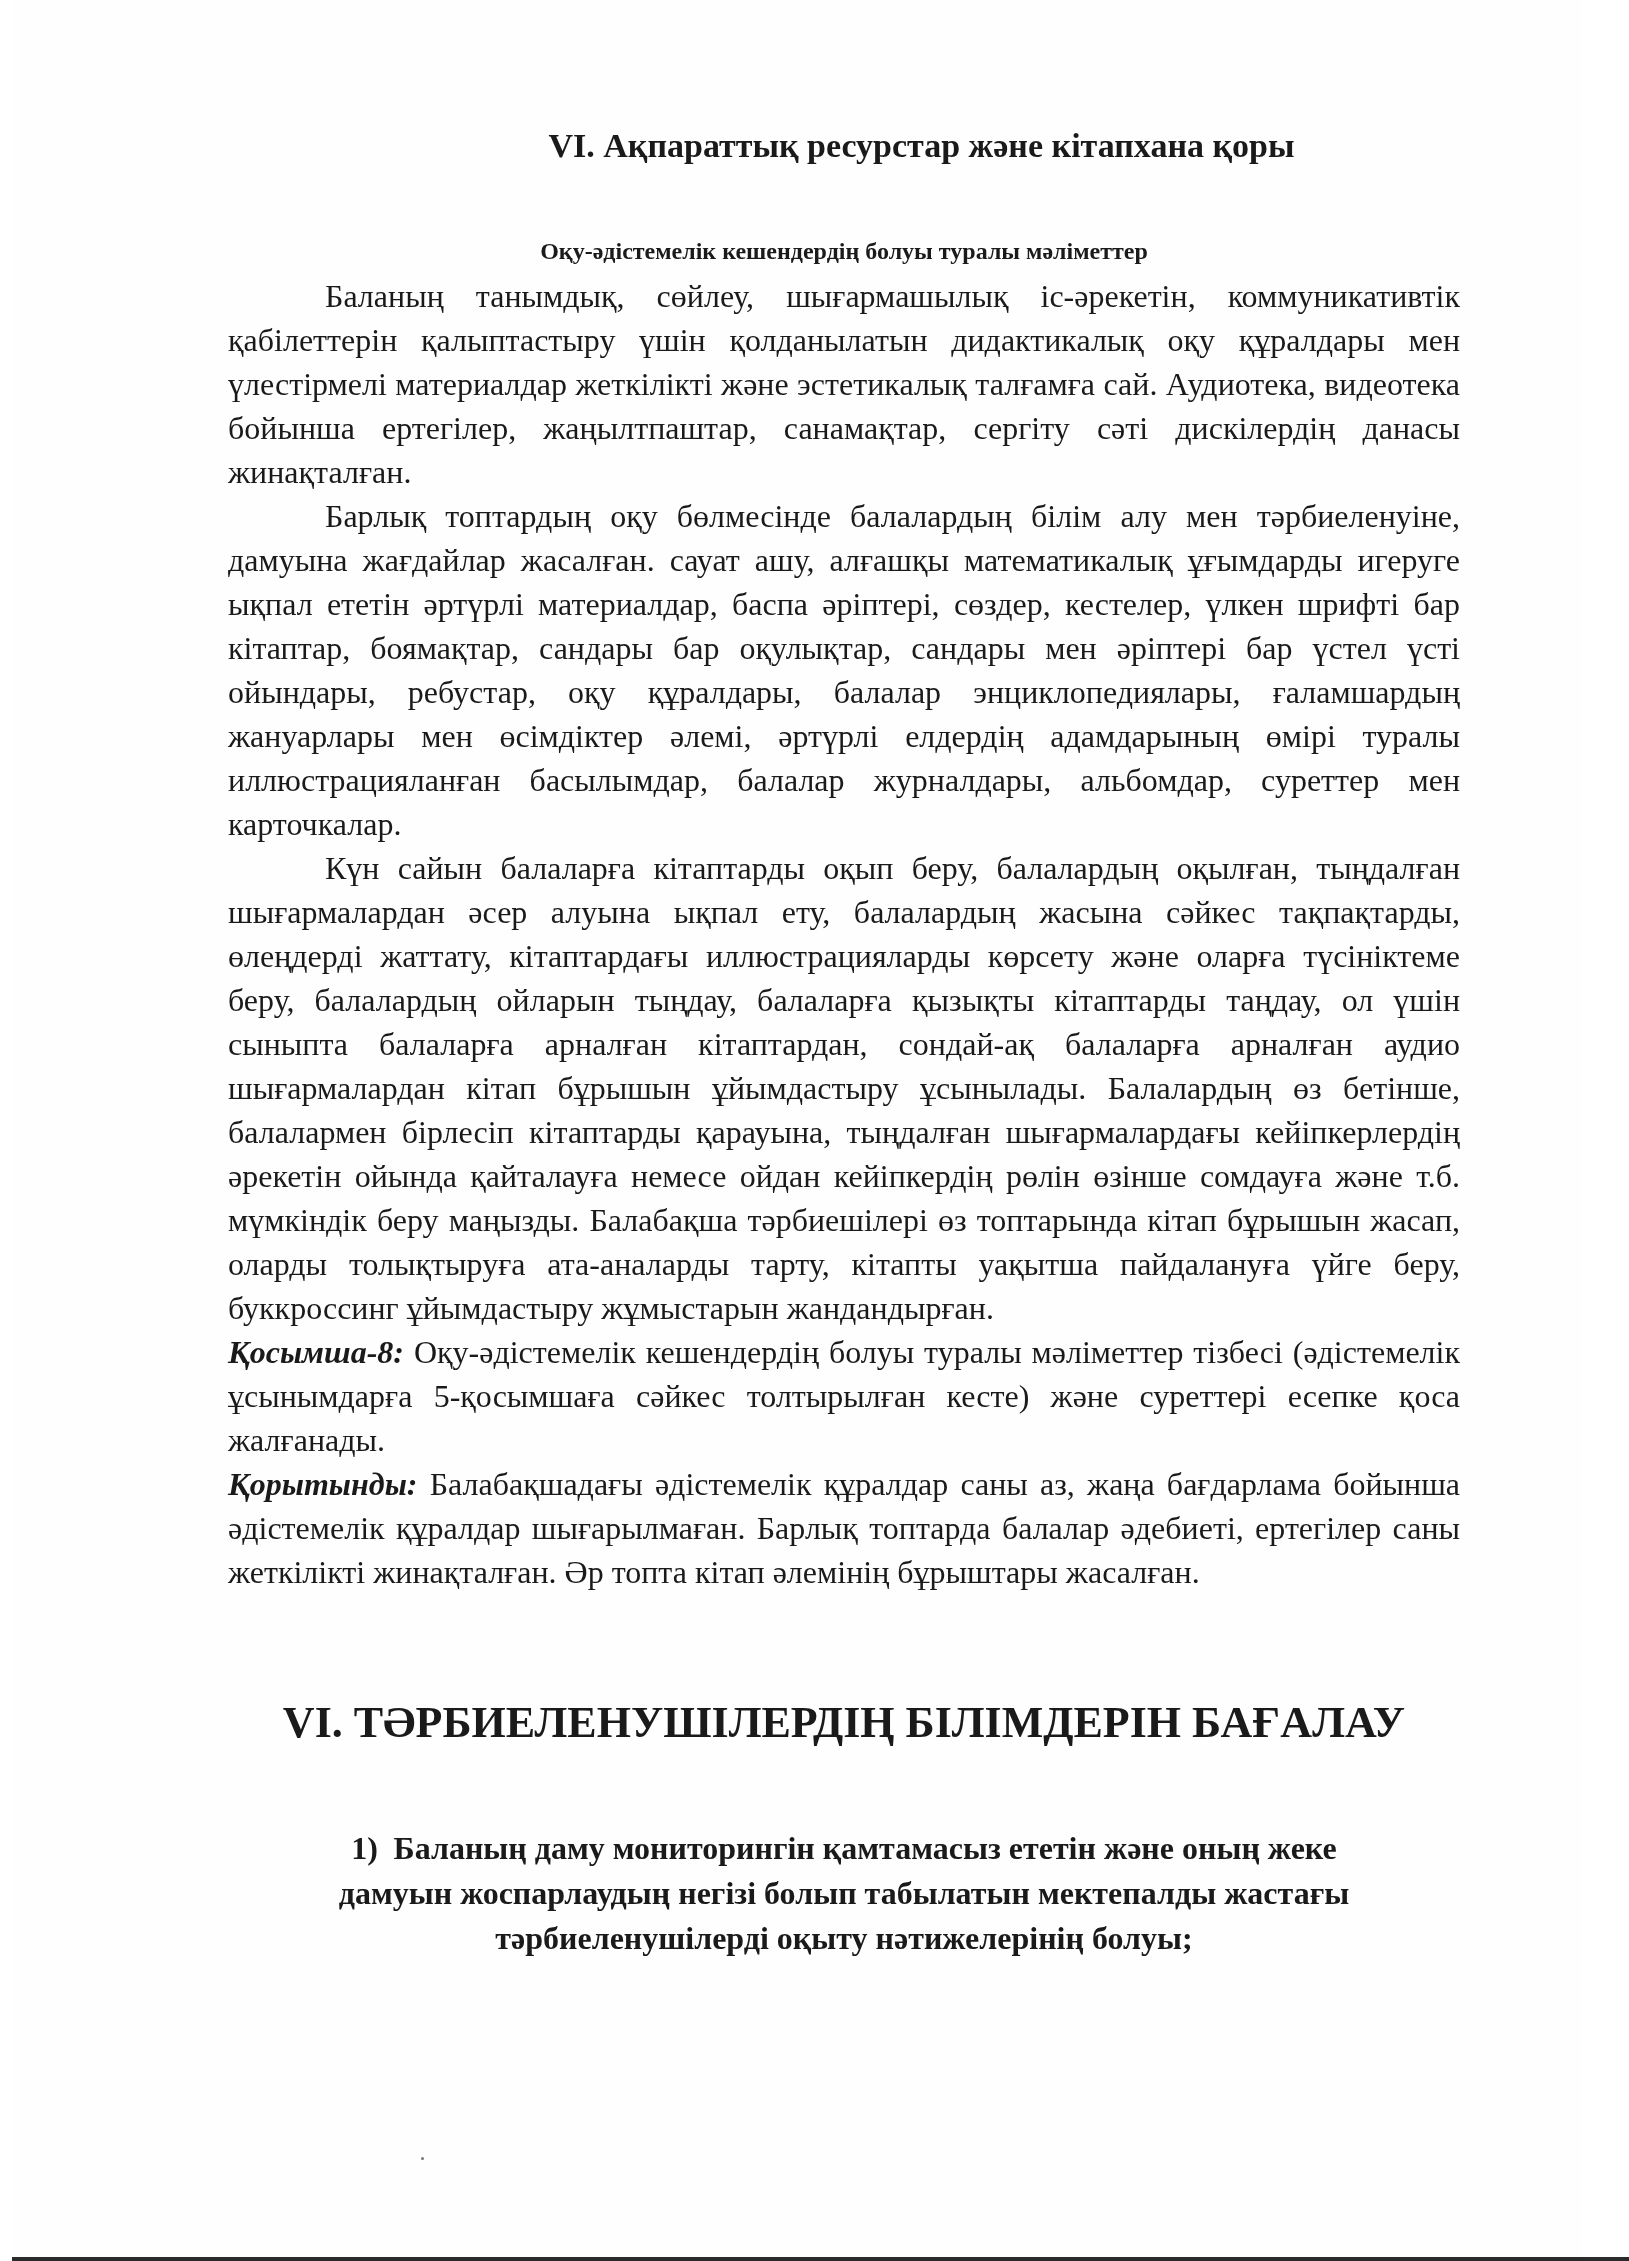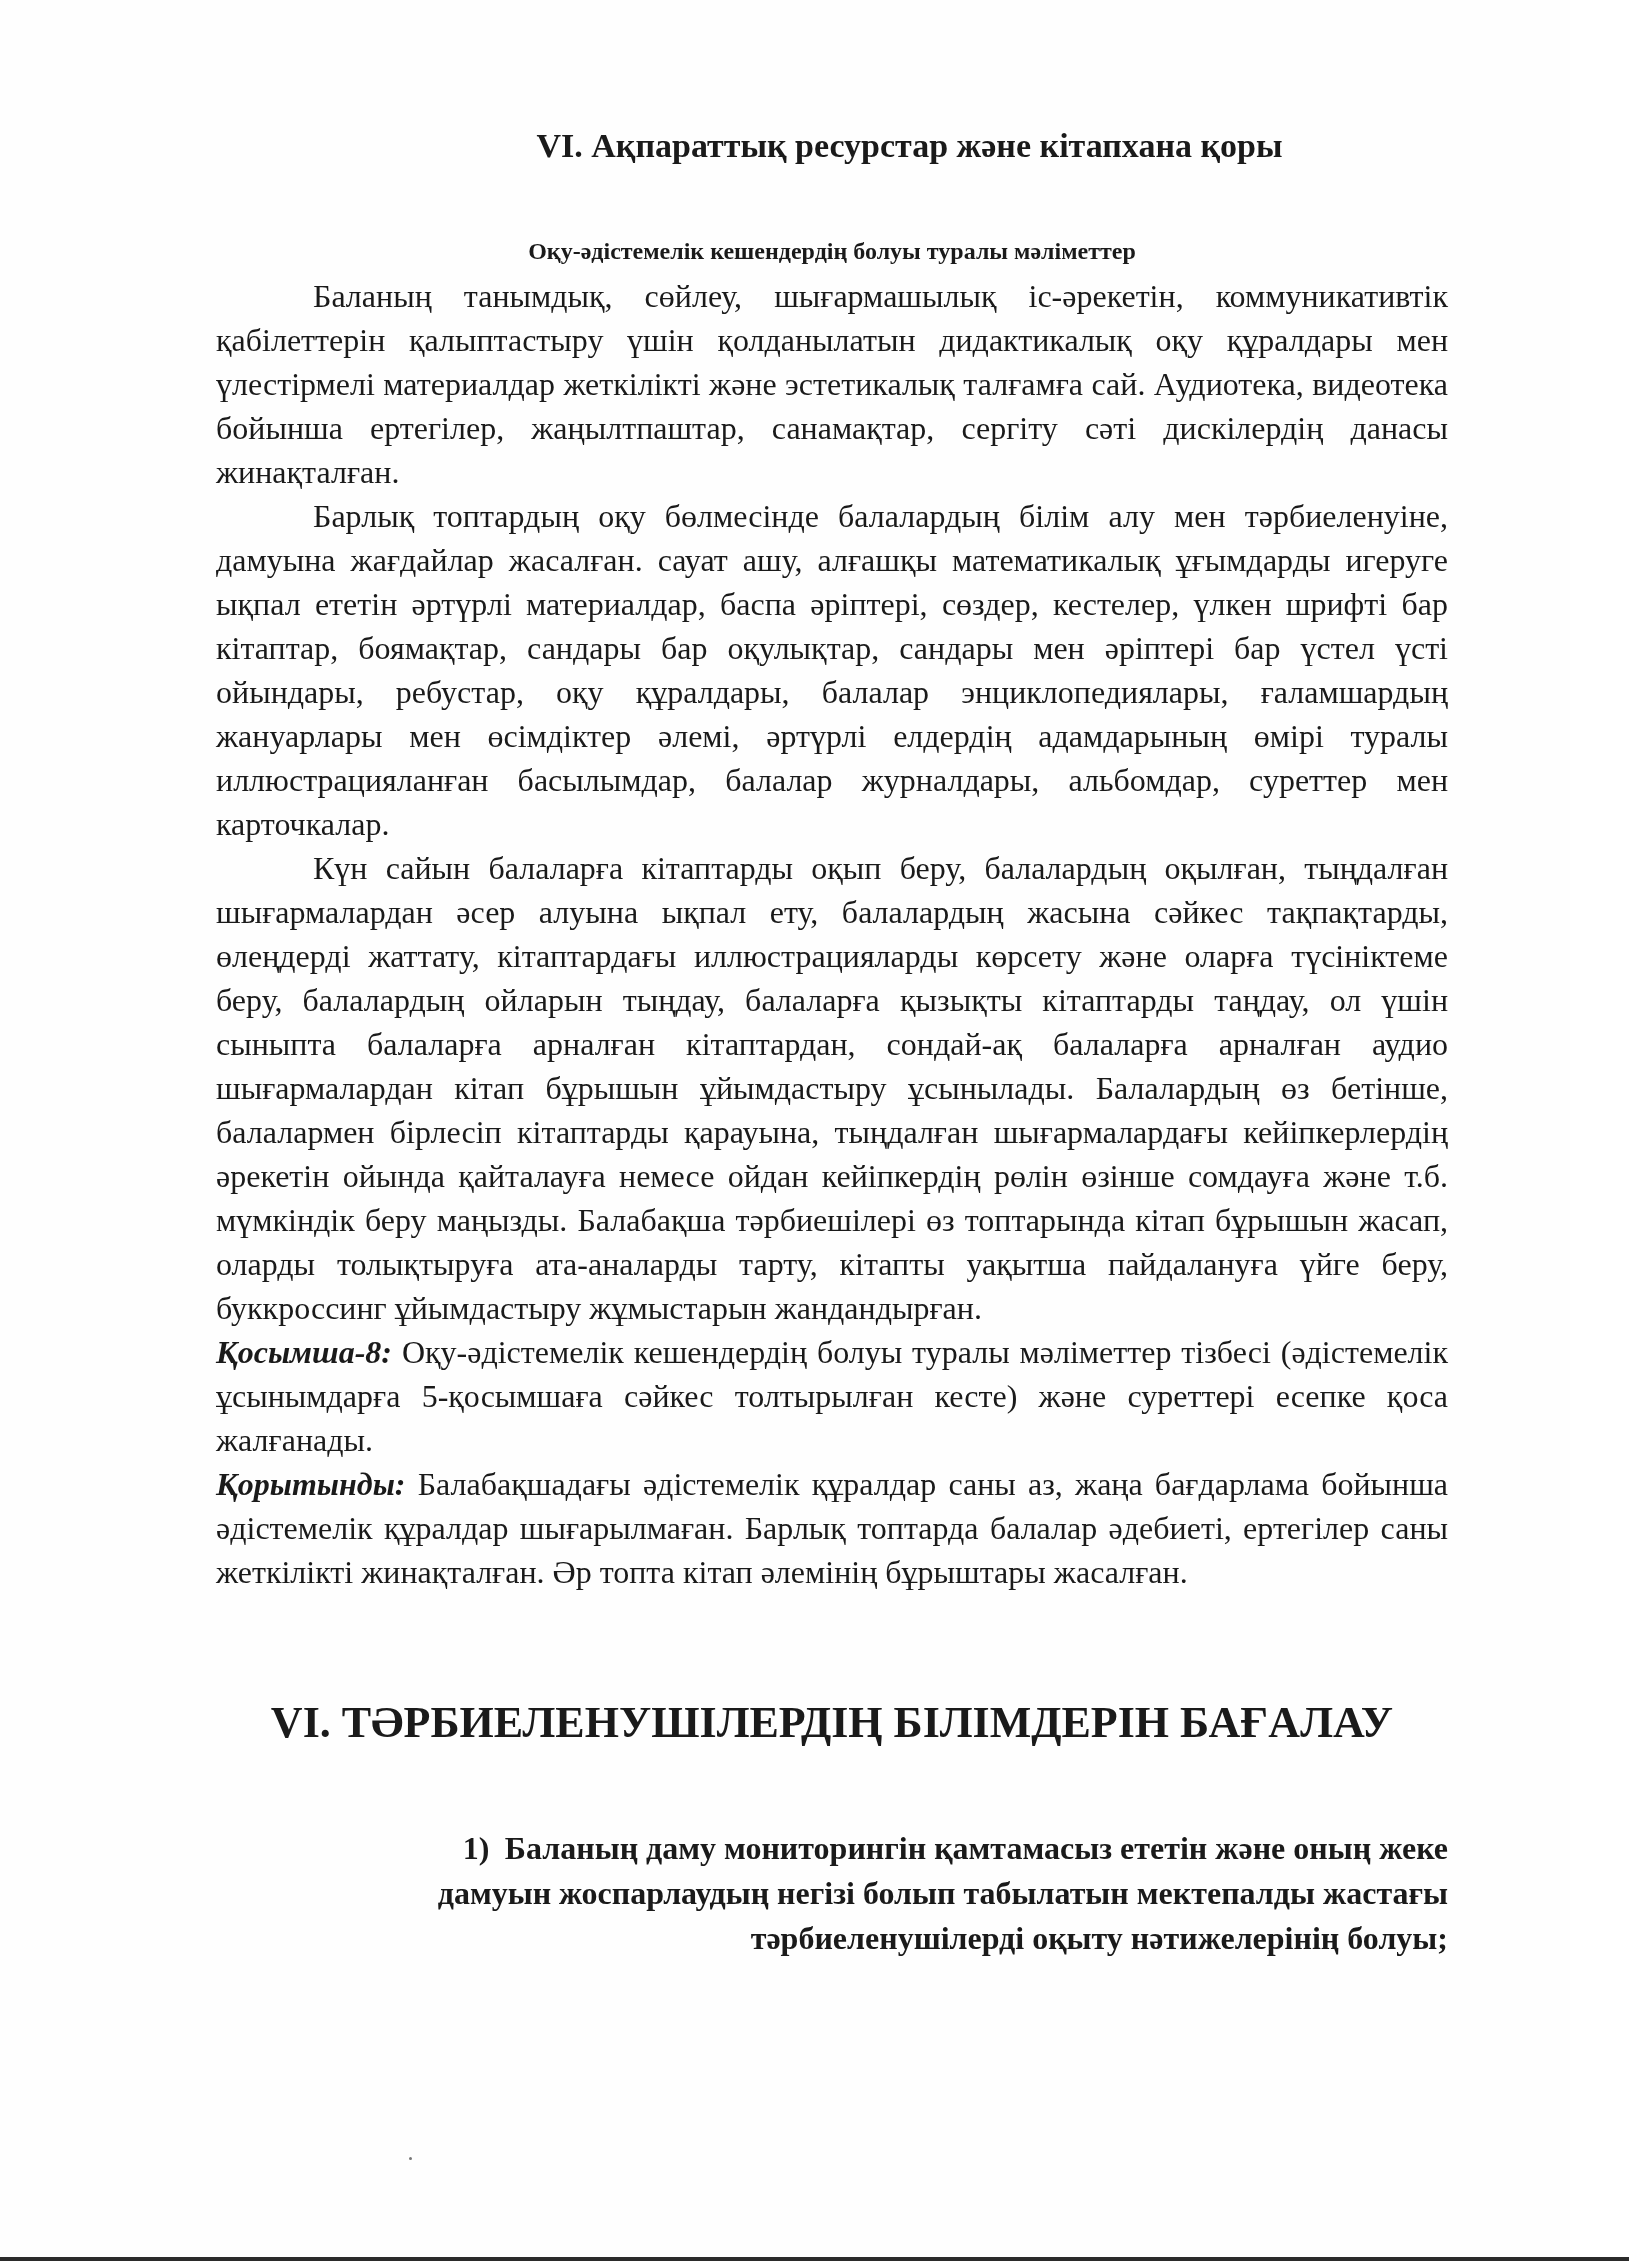--- a/index.html
+++ b/index.html
@@ -1,28 +1,28 @@
 <!DOCTYPE html>
 <html style="font-size:10.3px"><head>
 <meta charset="utf-8">
 <style>
   html, body { margin:0; padding:0; background:#ffffff; }
   body { width:1630px; height:2261px; position:relative; overflow:hidden;
          font-family:"Liberation Serif", serif; color:#1a1a1a; }
-  .page { position:absolute; left:0; top:0; width:1570px; height:2261px; background:#fefefe; }
+  .page { position:absolute; left:12px; top:0; width:1570px; height:2261px; background:#fefefe; }
   .content { position:absolute; left:216px; top:123px; width:1232px; }
   .h1 { text-align:center; font-weight:bold; font-size:34px; line-height:45px; margin:0; }
   .h1.first { margin-left:155px; }
   .h2 { text-align:center; font-weight:bold; font-size:24px; line-height:45px; margin:61px 0 0 0; }
   p.body { font-size:32px; line-height:44px; text-align:justify; margin:0; text-indent:97px; }
   p.body.noindent { text-indent:0; }
   .lbl-i { font-weight:bold; font-style:italic; }
   .lbl-b { font-weight:bold;font-style:italic; }
   .h-sec2 { text-align:center; font-weight:bold; font-size:44px; line-height:45px; margin:106px 0 0 0; }
-  .num-head { font-weight:bold; font-size:32px; line-height:45px; text-align:right; margin:81px 0 0 0; }
+  .num-head { font-weight:bold; font-size:32px; line-height:45px; text-align:center; margin:81px 0 0 0; }
   .num-head .n { margin-right:15.5px; }
   .bottom-line { position:absolute; left:0; bottom:0; width:1630px; height:3.9px; background:#2b2b2b; }
   .speck { position:absolute; left:409px; top:2157px; width:3.2px; height:3.2px; background:#777; border-radius:50%; }
 </style>
 </head>
 <body>
 
 <div class="page">
   <div class="content">
     <h1 class="h1 first">VI. Ақпараттық ресурстар және кітапхана қоры</h1>

